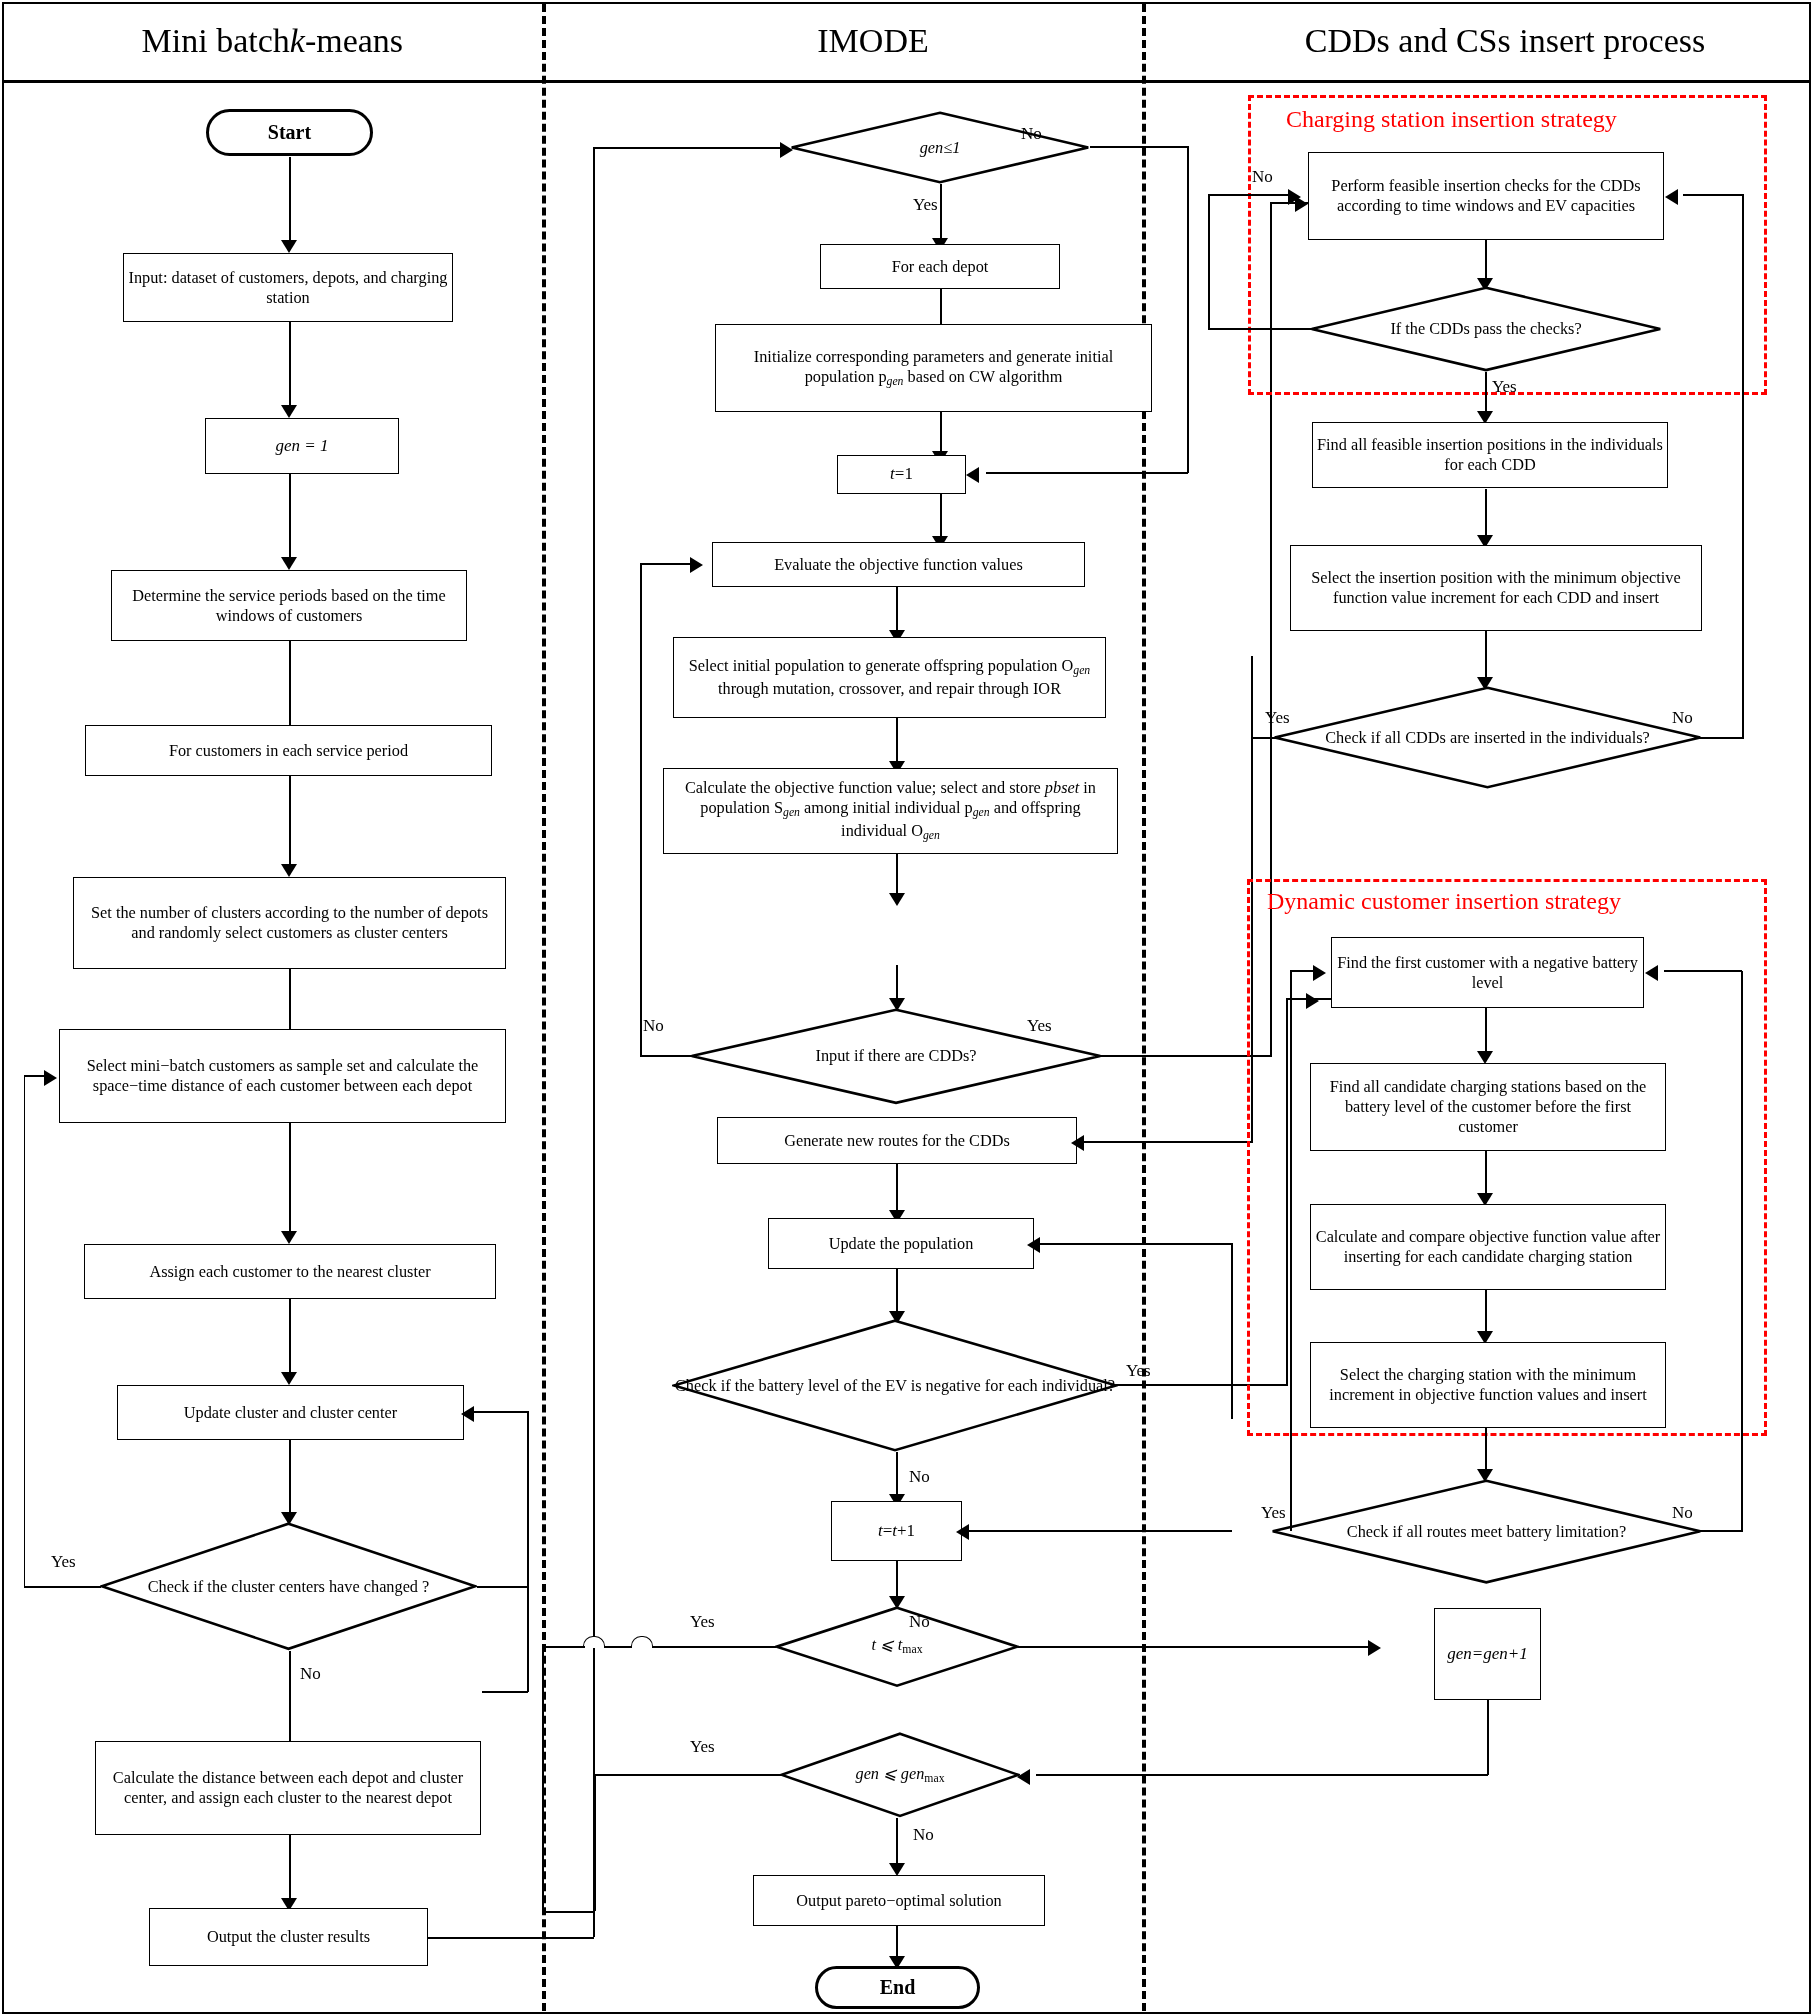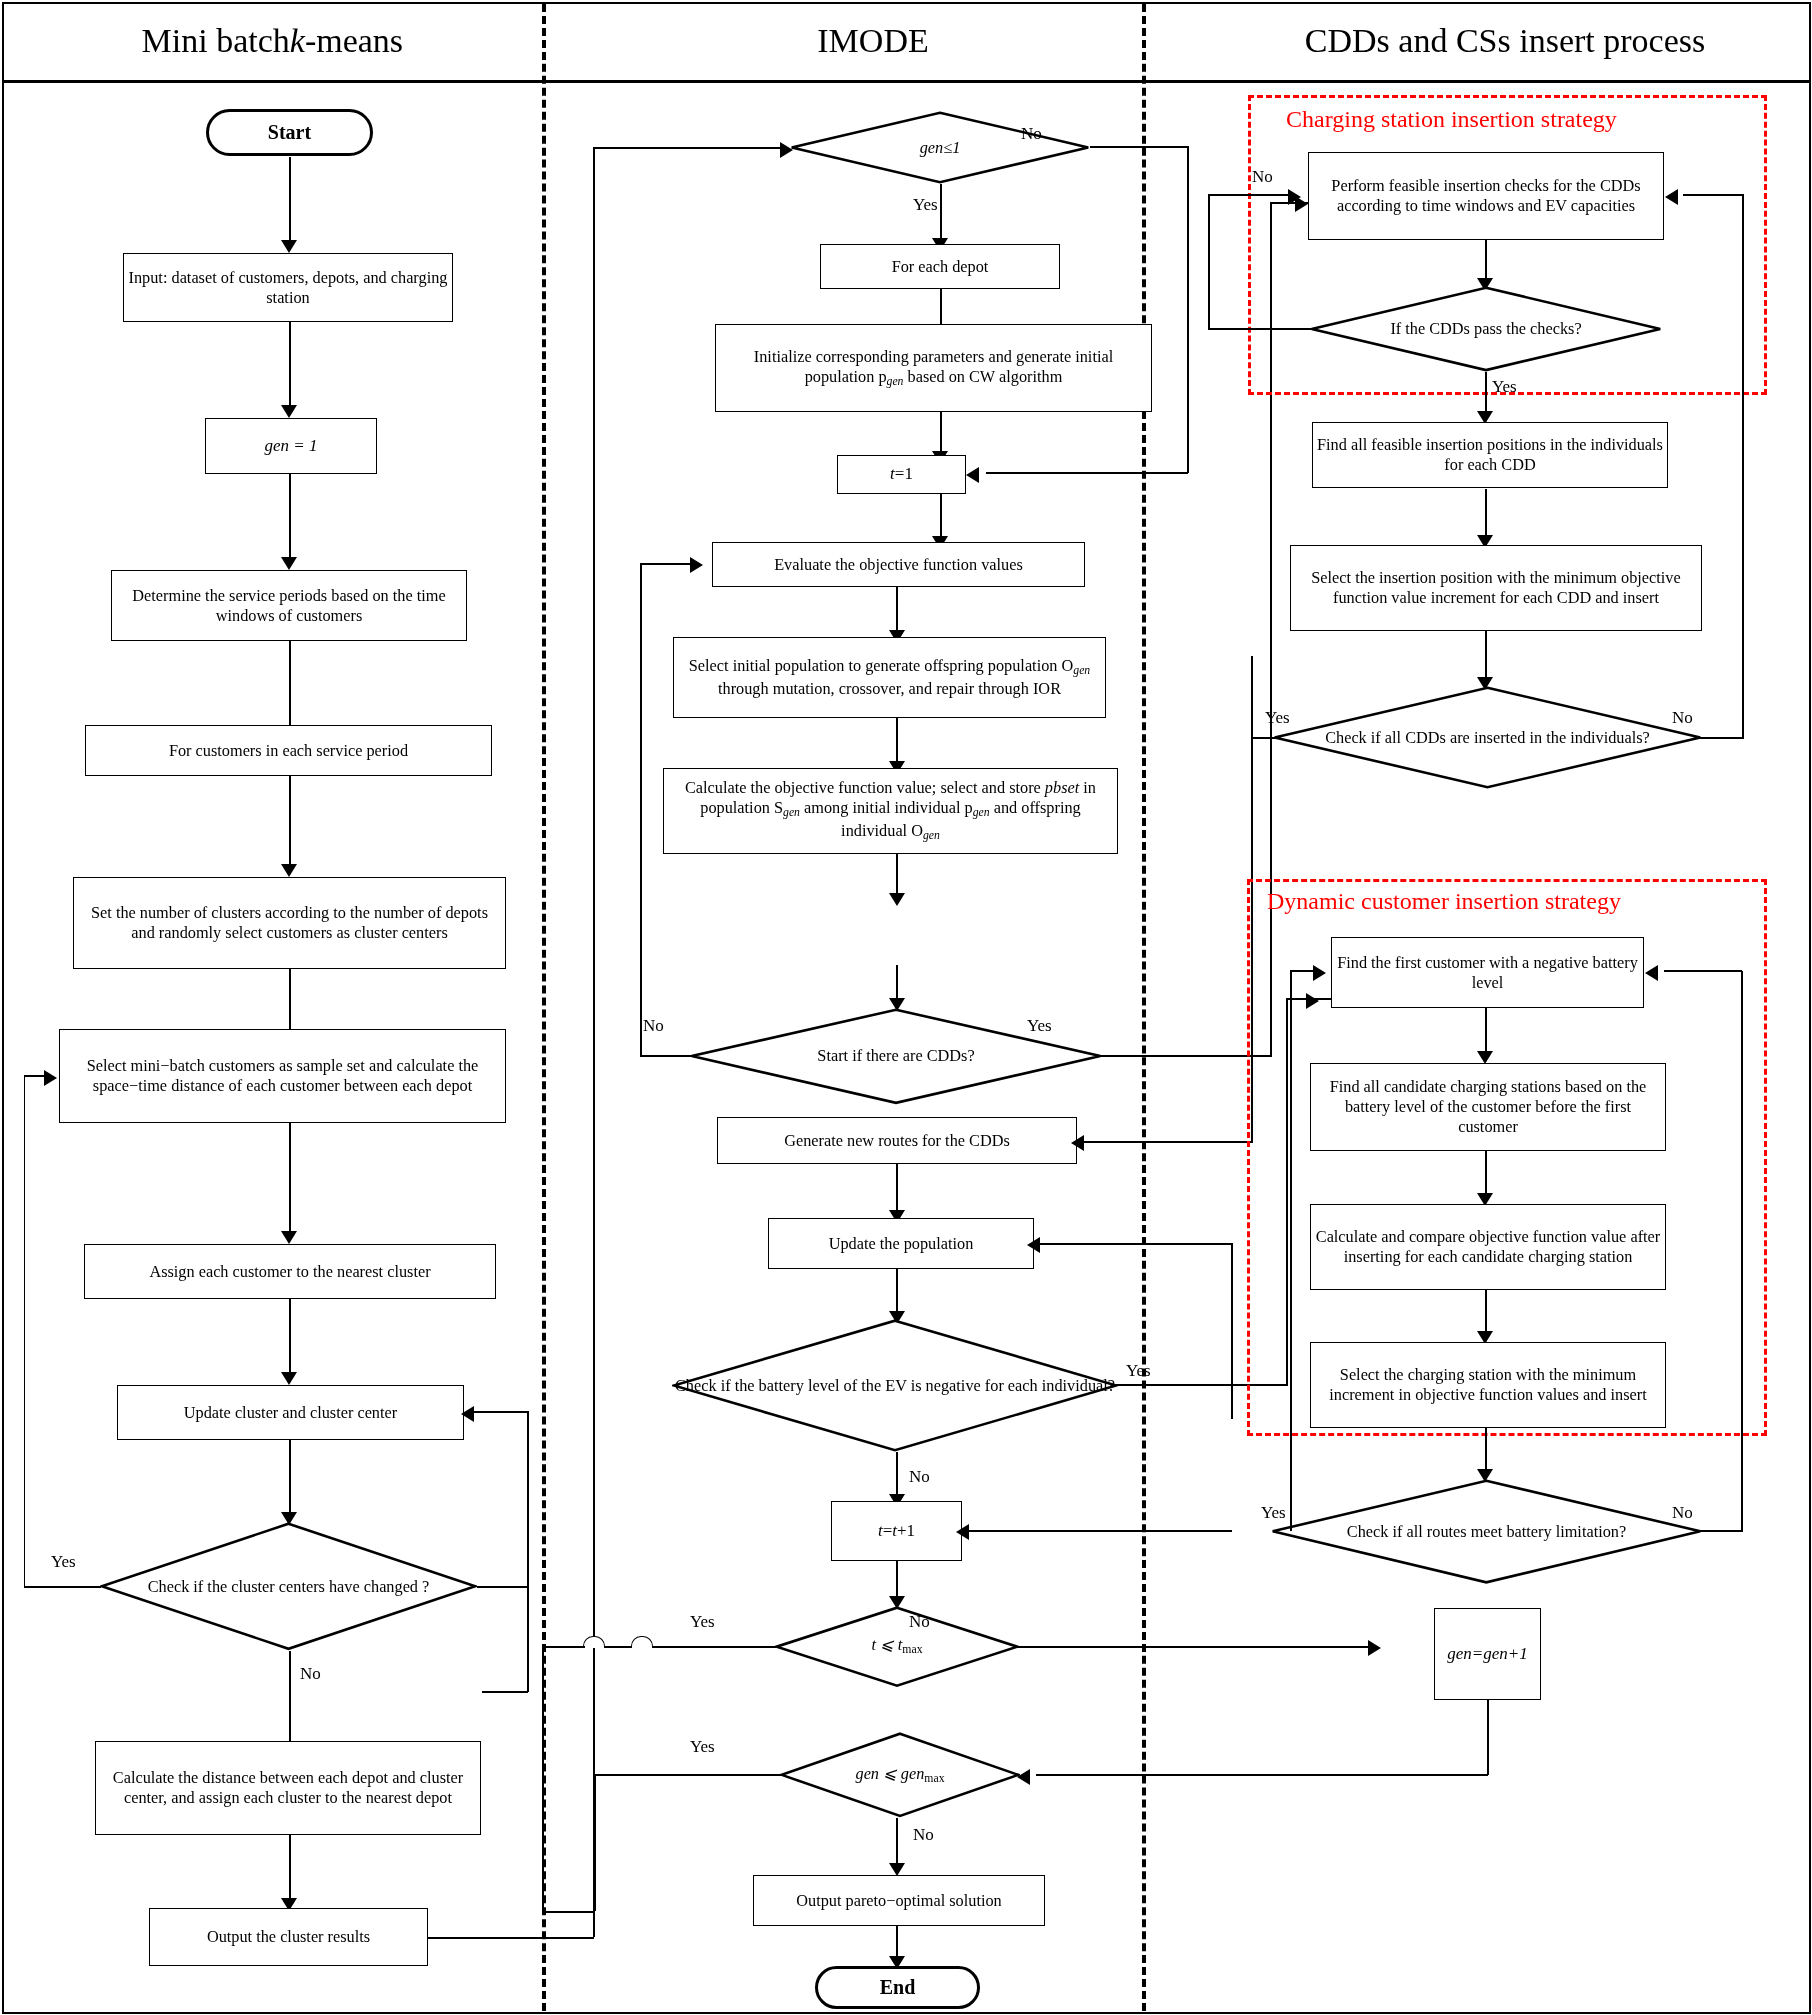--- a/index.html
+++ b/index.html
@@ -69,21 +69,21 @@
   <div class="col-div" style="left:1142px;top:4.3px;height:2007px;"></div>
 
   <div class="node term" style="left:206px;top:109px;width:167px;height:47px;">Start</div>
   <div class="ln lnv" style="left:289px;top:157px;height:84px;"></div>
   <div class="arw down" style="left:281px;top:240px;"></div>
 
   <div class="node" style="left:123px;top:253px;width:330px;height:69px;">Input: dataset of customers, depots, and charging station</div>
   <div class="ln lnv" style="left:289px;top:322px;height:84px;"></div>
   <div class="arw down" style="left:281px;top:405px;"></div>
 
-  <div class="node tiny" style="left:205px;top:418px;width:172px;height:56px;">
+  <div class="node tiny" style="left:205px;top:418px;width:194px;height:56px;">
     <span style="font-style:italic;">gen = 1</span>
   </div>
   <div class="ln lnv" style="left:289px;top:474px;height:84px;"></div>
   <div class="arw down" style="left:281px;top:557px;"></div>
 
   <div class="node" style="left:111px;top:570px;width:356px;height:71px;">Determine the service periods based on the time windows of customers</div>
   <div class="ln lnv" style="left:289px;top:641px;height:84px;"></div>
   <div class="arw down" style="left:281px;top:725px;"></div>
 
   <div class="node" style="left:85px;top:725px;width:407px;height:51px;">For customers in each service period</div>
@@ -199,21 +199,21 @@
   <div class="ln lnv" style="left:896px;top:853px;height:45px;"></div>
   <div class="arw down" style="left:889px;top:893px;"></div>
 
   <div class="ln lnv" style="left:896px;top:965px;height:39px;"></div>
   <div class="arw down" style="left:889px;top:998px;"></div>
 
   <div class="dia" style="left:690px;top:1008px;width:412px;height:96px;">
     <svg class="dshape" viewBox="0 0 960 225" preserveAspectRatio="none">
       <polygon points="480,4 956,112 480,221 4,112" fill="#fff" stroke="#000" stroke-width="6"></polygon>
     </svg>
-    <div class="dtxt">Start if there are CDDs?</div>
+    <div class="dtxt">Input if there are CDDs?</div>
   </div>
   <div class="lbl" style="left:643px;top:1016px;">No</div>
   <div class="lbl" style="left:1027px;top:1016px;">Yes</div>
 
   <div class="ln lnh" style="left:640px;top:1055px;width:54px;"></div>
   <div class="ln lnv" style="left:640px;top:563px;height:492px;"></div>
   <div class="ln lnh" style="left:640px;top:563px;width:51px;"></div>
   <div class="arw right" style="left:690px;top:557px;"></div>
 
   <div class="ln lnh" style="left:1100px;top:1055px;width:172px;"></div>

